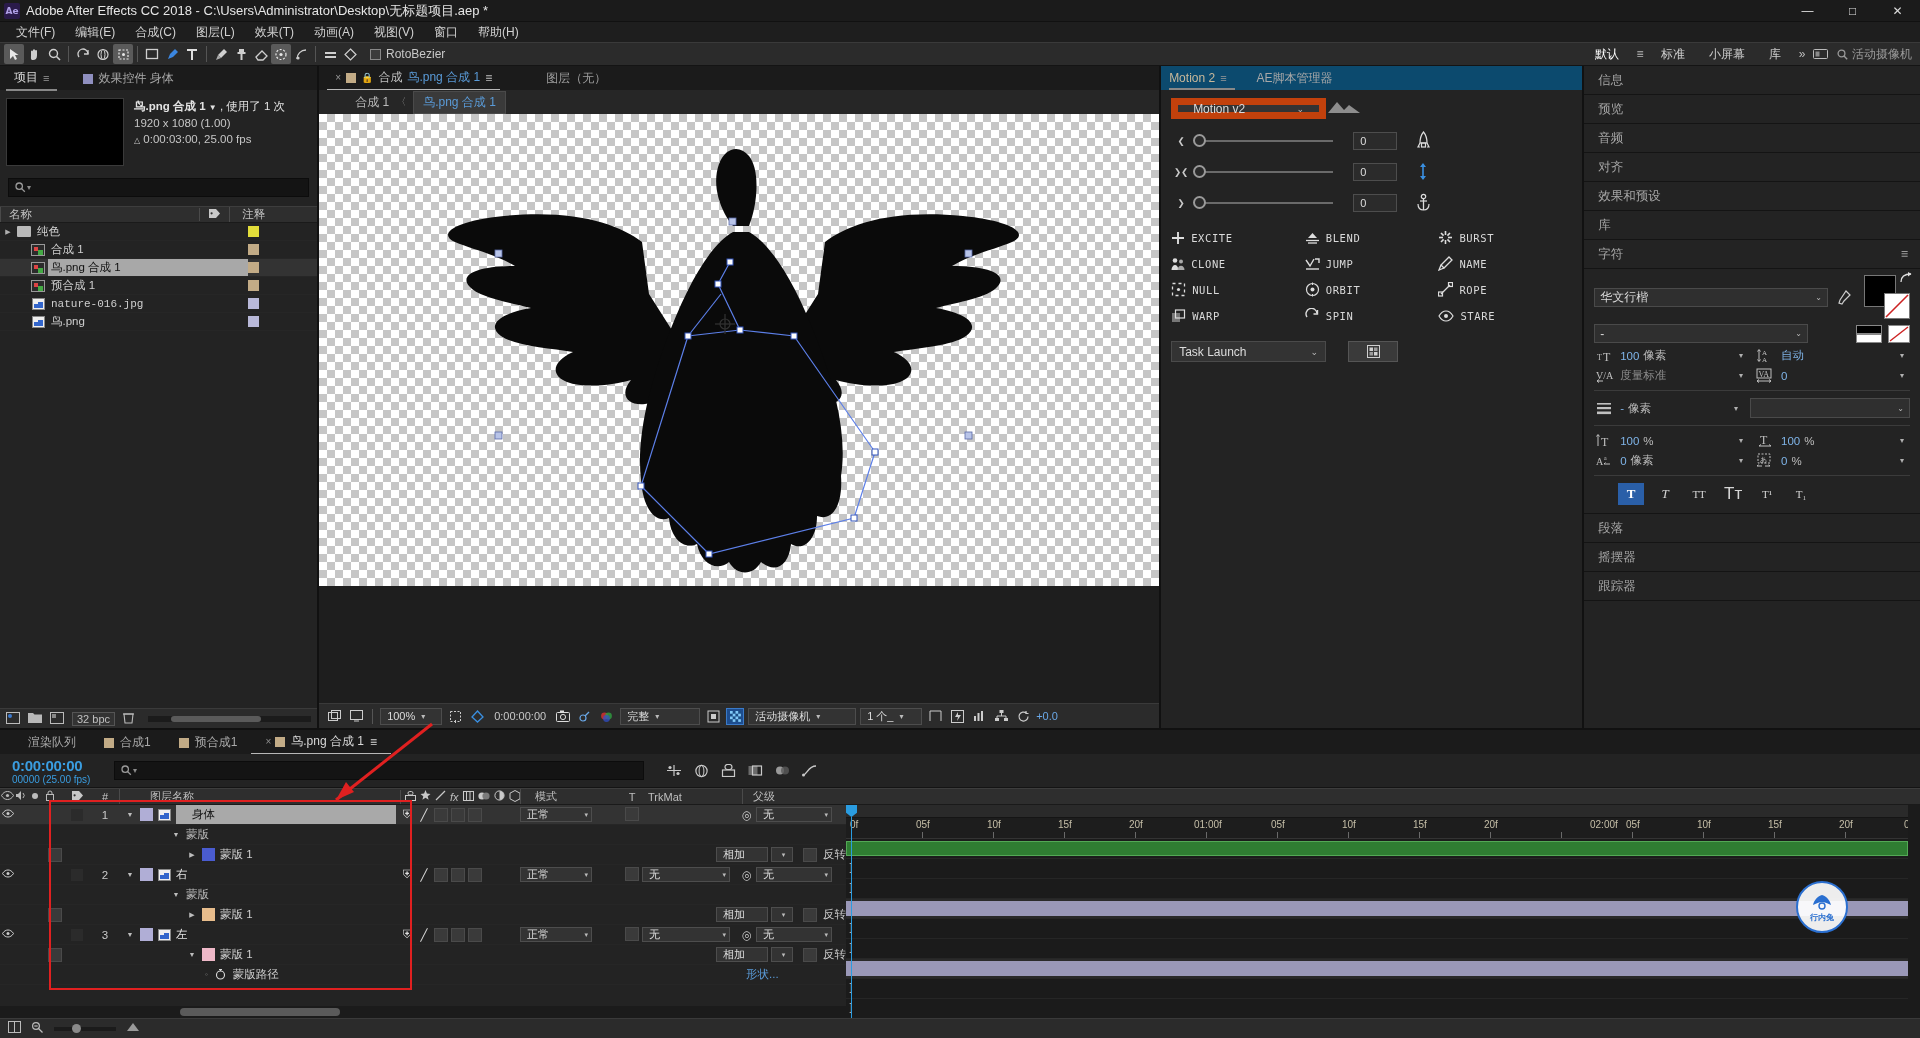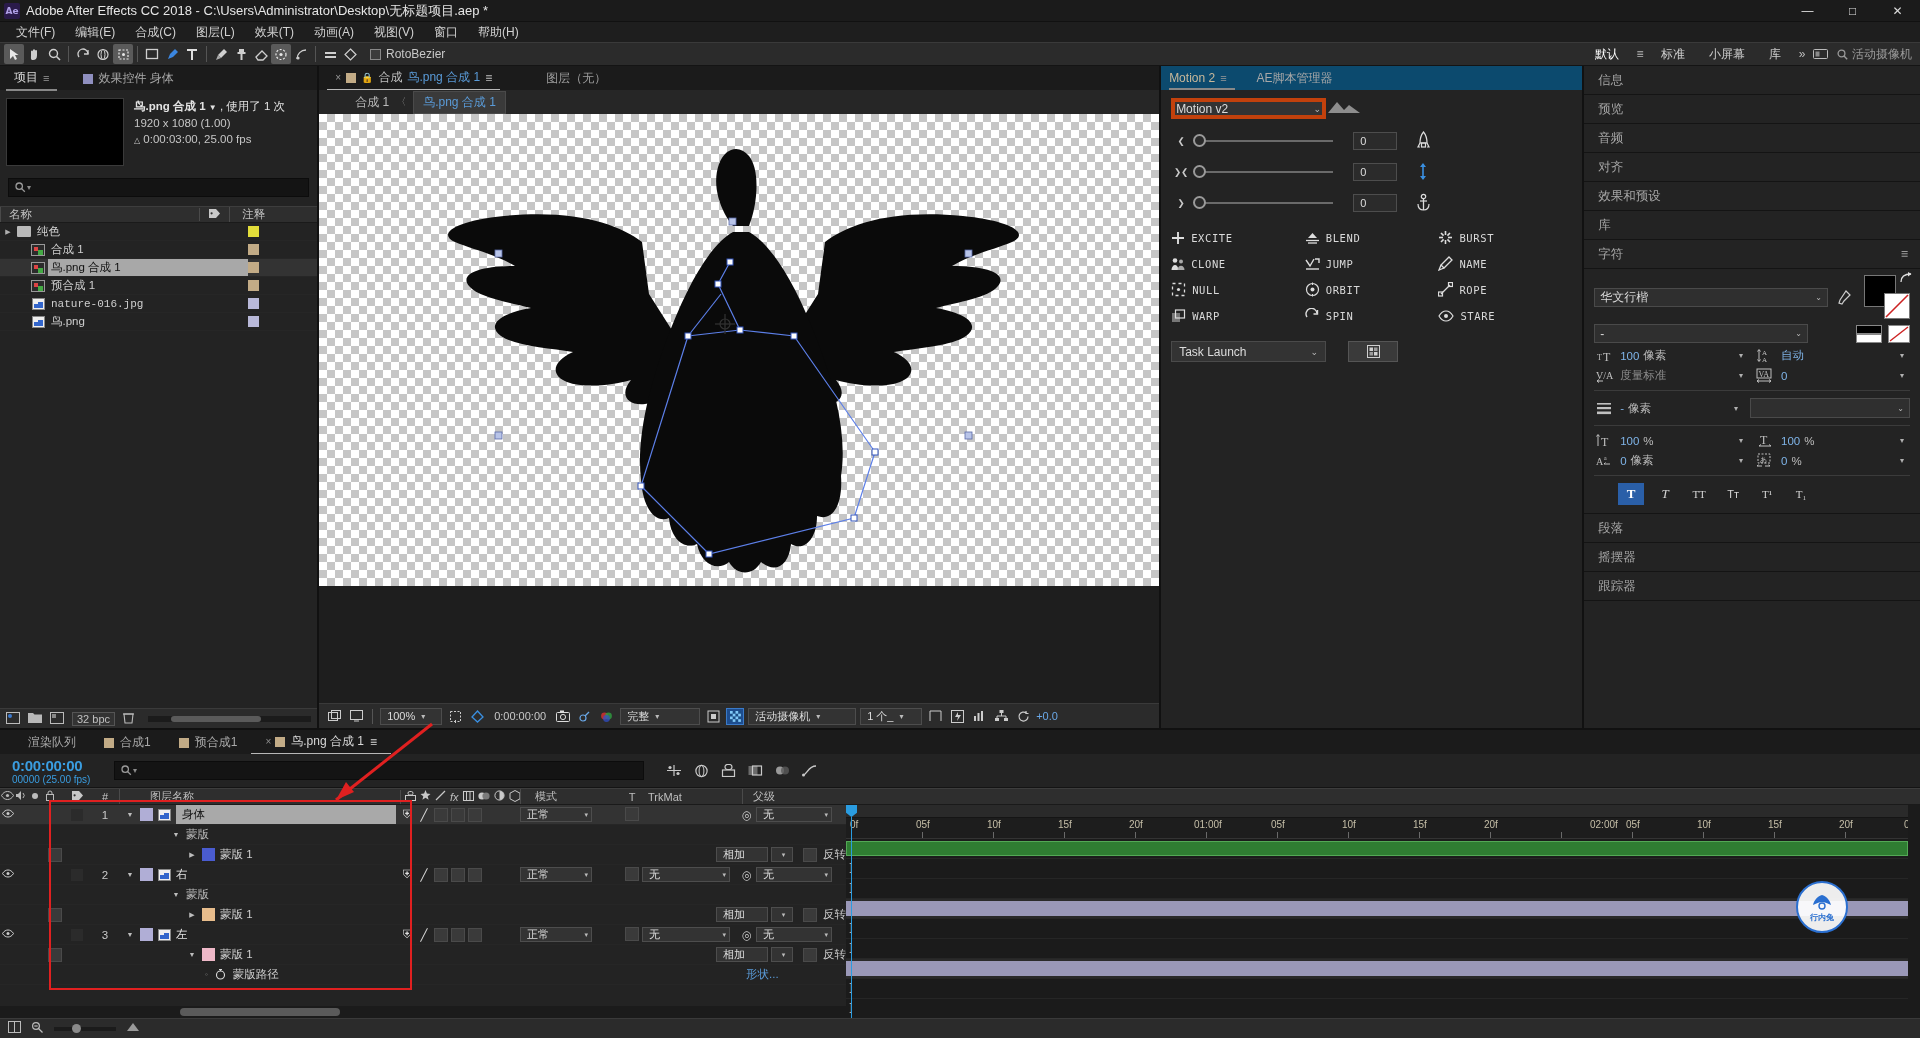--- a/index.html
+++ b/index.html
@@ -138,22 +138,22 @@
     padding:0 4px 0 6px;gap:6px;color:#dcdcdc;
   }
   .vb-sel .cv { font-size:8px;color:#bbb; }
   .vb-sep { width:1px;height:15px;background:#555;margin:0 3px; }
   .vb-ico.on { background:#1d4d8f;border:1px solid #3a7ac8; }
   
   #motion { width:448px;background:#232323;display:flex;flex-direction:column;border-right:2px solid #111;}
   #motion-tabs { height:24px;background:#0c4a6e;display:flex;align-items:center;padding-left:8px;gap:14px;}
   #motion-body { padding:8px 10px; }
   #m-select {
-    height:21px;background:#333;border:4px solid #c2410c;display:flex;align-items:center;
-    justify-content:space-between;padding:0 1px;width:155px;color:#dcdcdc;font-size:12px;
+    height:21px;background:#333;border:7px solid #c2410c;display:flex;align-items:center;
+    justify-content:space-between;padding:0 15px;width:155px;color:#dcdcdc;font-size:12px;
   }
   .slider-row { display:flex;align-items:center;margin-top:12px;gap:8px; }
   .slider-row .glyph { width:20px;text-align:center;color:#c9c9c9;font-size:12px;font-family:"DejaVu Sans Mono",monospace;}
   .slider-track { width:134px;height:2px;background:#6a6a6a;position:relative; }
   .slider-knob {
     position:absolute;left:-6px;top:-6px;width:13px;height:13px;border-radius:50%;
     border:2px solid #9a9a9a;background:#2a2a2a;
   }
   .num-field {
     width:44px;height:18px;background:#2b2b2b;border:1px solid #4d4d4d;
@@ -219,21 +219,21 @@
   .c-au  { width:15px; }
   .c-solo{ width:15px; }
   .c-lock{ width:18px; }
   .c-tag { width:28px; }
   .c-num { width:28px;text-align:center;color:#c9c9c9; }
   .c-name{ flex:1;display:flex;align-items:center;gap:5px;padding-left:6px; }
   .c-sw  { width:13px;height:13px; }
   .c-tw  { font-size:7px;color:#bcbcbc;width:10px;text-align:center; }
   .c-switches { width:120px;display:flex;align-items:center;gap:3px; }
   .mini { width:14px;height:14px;background:#3a3a3a;border:1px solid #4a4a4a; }
-  .sel-name { background:#a9a9a9;color:#111;padding:2px 6px;flex:1;margin-right:4px; }
+  .sel-name { background:#a9a9a9;color:#111;padding:2px 16px;flex:1;margin-right:4px; }
   .drop {
     height:15px;background:#333;border:1px solid #4d4d4d;display:flex;align-items:center;
     justify-content:space-between;padding:0 3px 0 6px;color:#dcdcdc;font-size:11px;
   }
   .drop .cv { font-size:7px;color:#bbb; }
   #ruler { flex:1;background:#1b1b1b;position:relative; }
   #ruler-top { height:13px;background:#2a2a2a;position:relative;border-bottom:1px solid #151515; }
   #ruler-marks { height:21px;position:relative;background:#1d1d1d;border-bottom:1px solid #333; }
   #ruler-marks .mk { position:absolute;top:1px;font-size:10px;color:#c6bfa8;font-family:"Liberation Sans",sans-serif;}
   #ruler-marks .tick { position:absolute;bottom:0;width:1px;height:6px;background:#6a6a6a; }
@@ -1104,21 +1104,21 @@
           <span class="cp-caret">▾</span>
         </span>
       </div>
 
       <div class="cp-div"></div>
 
       <div id="style-row">
         <span class="style-btn active" style="font-weight:bold;font-family:'Liberation Serif',serif">T</span>
         <span class="style-btn" style="font-style:italic;font-family:'Liberation Serif',serif">T</span>
         <span class="style-btn" style="font-family:'Liberation Serif',serif;font-size:11px">TT</span>
-        <span class="style-btn" style="font-family:Liberation Sans, sans-serif;font-size:11px">Tт</span>
+        <span class="style-btn" style="font-family:Liberation Sans, sans-serif;font-size:17px">Tт</span>
         <span class="style-btn" style="font-family:'Liberation Serif',serif;font-size:11px">T¹</span>
         <span class="style-btn" style="font-family:'Liberation Serif',serif;font-size:11px">T₁</span>
       </div>
     </div>
 
     <div class="acc">段落</div>
     <div class="acc">摇摆器</div>
     <div class="acc">跟踪器</div>
   </div>
 </div>

